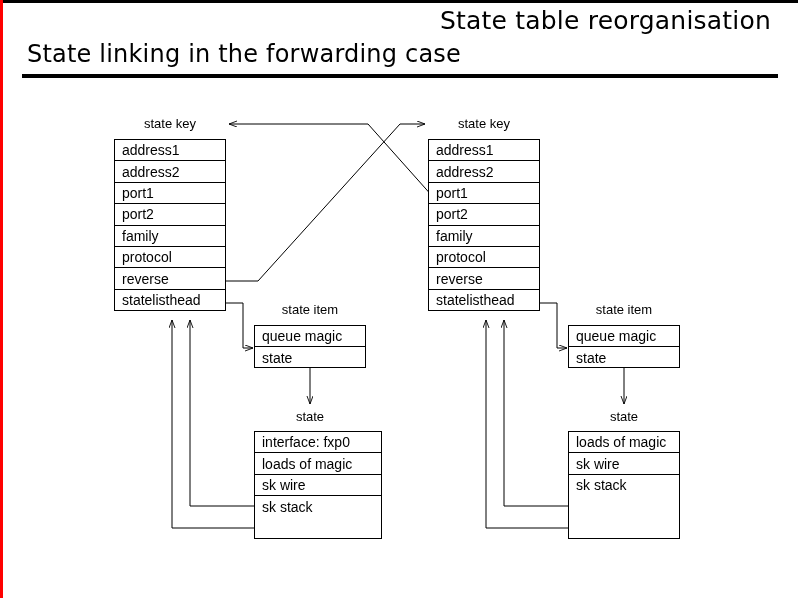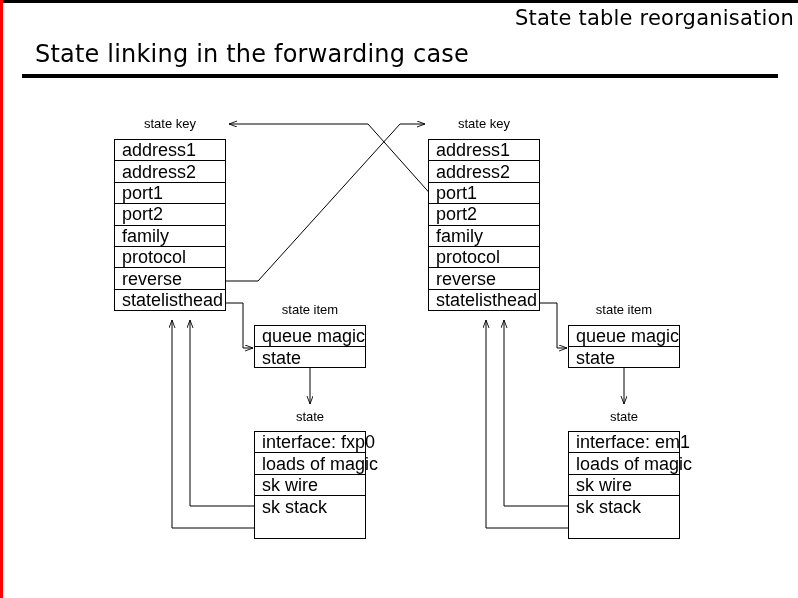--- a/index.html
+++ b/index.html
@@ -27,31 +27,31 @@
   }
   #left-rule {
     position: absolute;
     left: 0; top: 0;
     width: 3px; height: 598px;
     background: #ff0000;
   }
   
   #kicker {
     position: absolute;
-    right: 4px;
+    right: 27px;
     top: 6px;
     font-family: "DejaVu Sans", sans-serif;
-    font-size: 21px;
+    font-size: 25px;
     color: #000000;
     white-space: nowrap;
     letter-spacing: 0.2px;
   }
   #slide-title {
     position: absolute;
-    left: 35px;
+    left: 27px;
     top: 40px;
     font-family: "DejaVu Sans", sans-serif;
     font-size: 24px;
     color: #000000;
     white-space: nowrap;
     letter-spacing: 0.2px;
   }
   #title-rule {
     position: absolute;
     left: 22px;
@@ -76,21 +76,21 @@
   .struct {
     position: absolute;
     box-sizing: border-box;
     border: 1px solid #000000;
     background: #ffffff;
   }
   .struct .row {
     box-sizing: border-box;
     border-bottom: 1px solid #000000;
     font-family: "Liberation Sans", sans-serif;
-    font-size: 18px;
+    font-size: 14px;
     color: #000000;
     line-height: 1;
     display: flex;
     align-items: center;
     padding-left: 7px;
     white-space: nowrap;
   }
   .struct .row:last-child {
     border-bottom: none;
   }
@@ -177,29 +177,28 @@
       <div class="row" style="height:21.4px;">state</div>
     </div>
 
     <div class="struct-label" style="left:568px; top:302px; width:112px;">state item</div>
     <div class="struct" style="left:568px; top:325px; width:112px; height:43px;">
       <div class="row" style="height:21.4px;">queue magic</div>
       <div class="row" style="height:21.4px;">state</div>
     </div>
 
     <div class="struct-label" style="left:254px; top:409px; width:112px;">state</div>
-    <div class="struct" style="left:254px; top:431px; width:112px; height:108px;">
+    <div class="struct" style="left:254px; top:431px; width:128px; height:108px;">
       <div class="row" style="height:21.4px;">interface: fxp0</div>
       <div class="row" style="height:21.4px;">loads of magic</div>
       <div class="row" style="height:21.4px;">sk wire</div>
       <div class="row" style="height:21.4px;">sk stack</div>
     </div>
 
     <div class="struct-label" style="left:568px; top:409px; width:112px;">state</div>
     <div class="struct" style="left:568px; top:431px; width:112px; height:108px;">
-      <div class="row" style="height:21.4px;">interface: em1</div>
       <div class="row" style="height:21.4px;">loads of magic</div>
       <div class="row" style="height:21.4px;">sk wire</div>
       <div class="row" style="height:21.4px;">sk stack</div>
     </div>
 
   </div>
 </div>
 
 </body></html>

